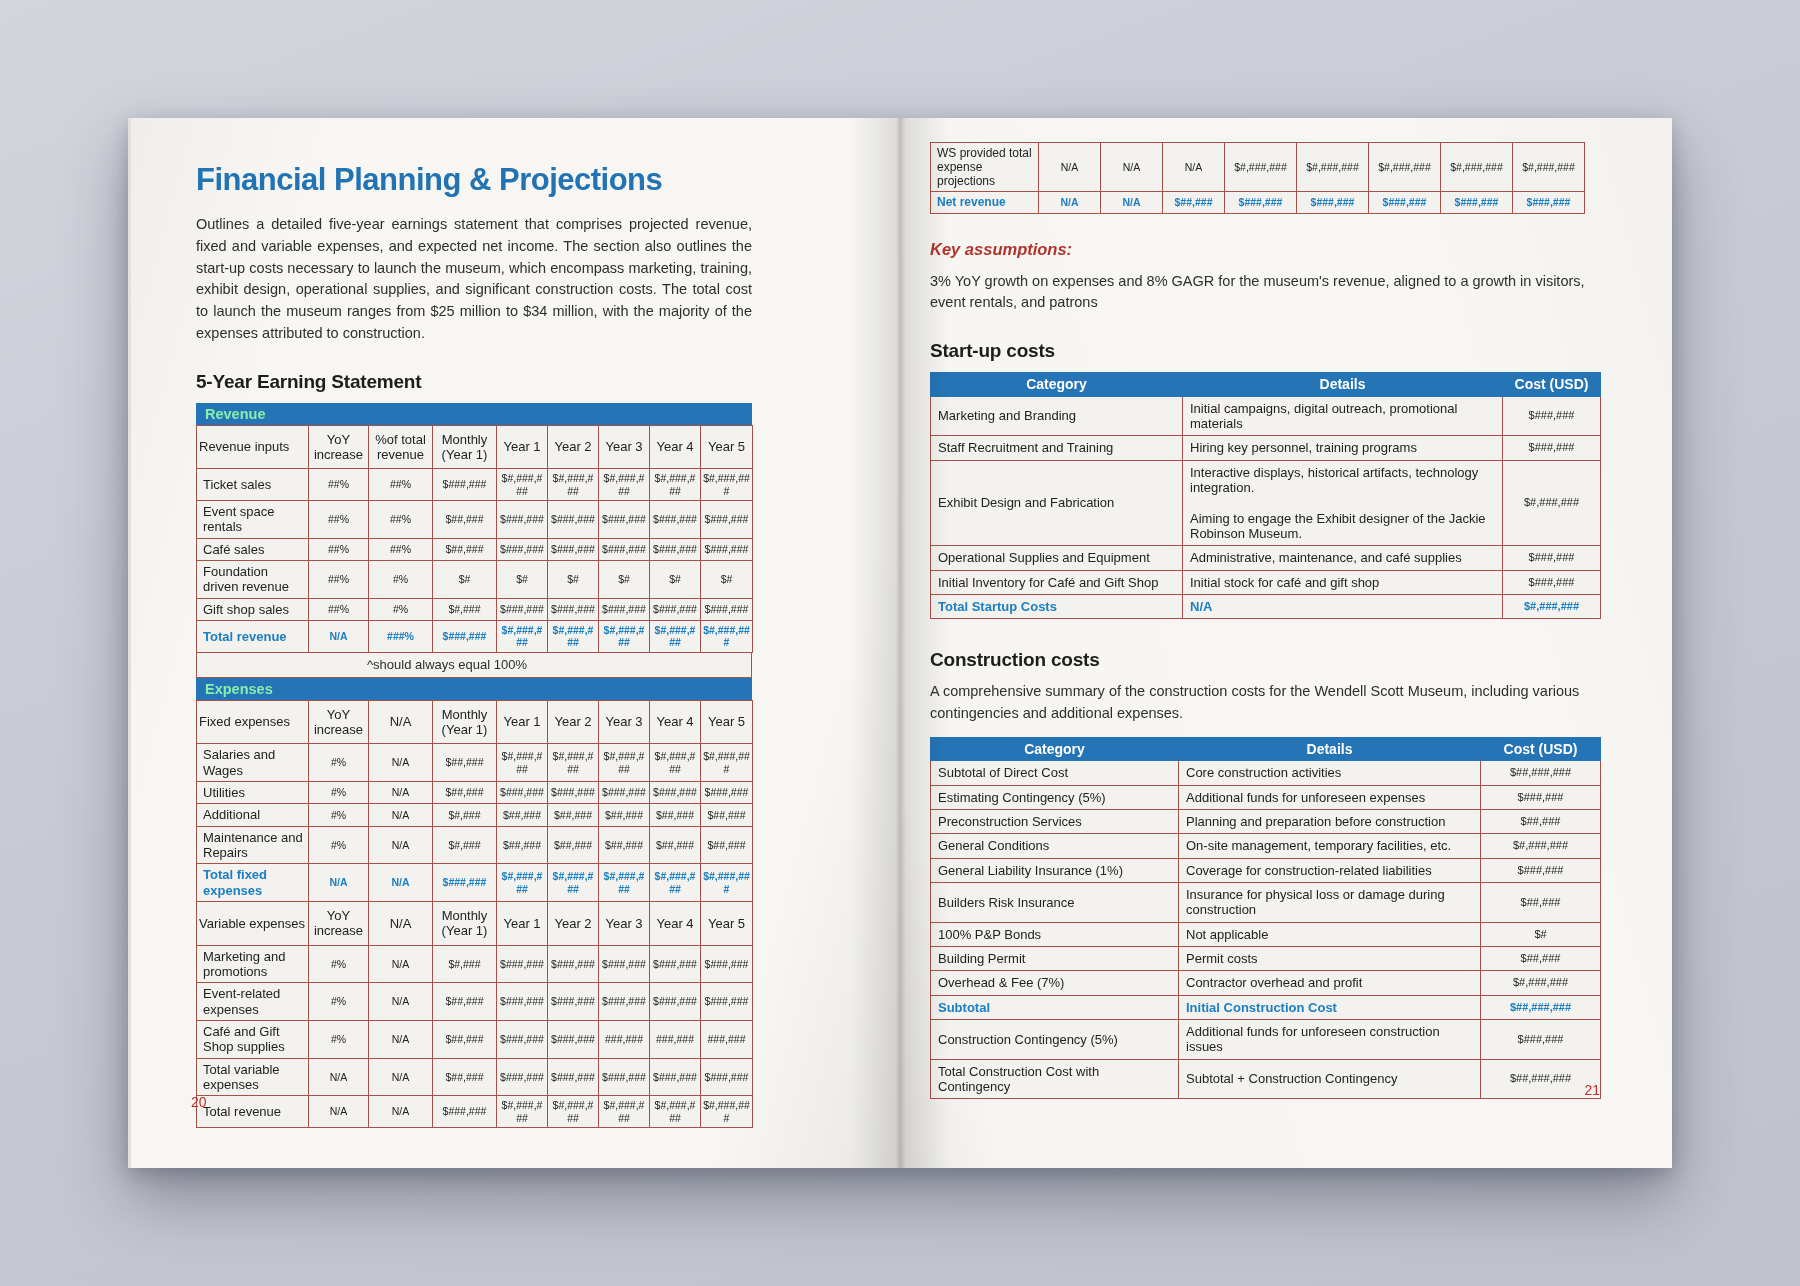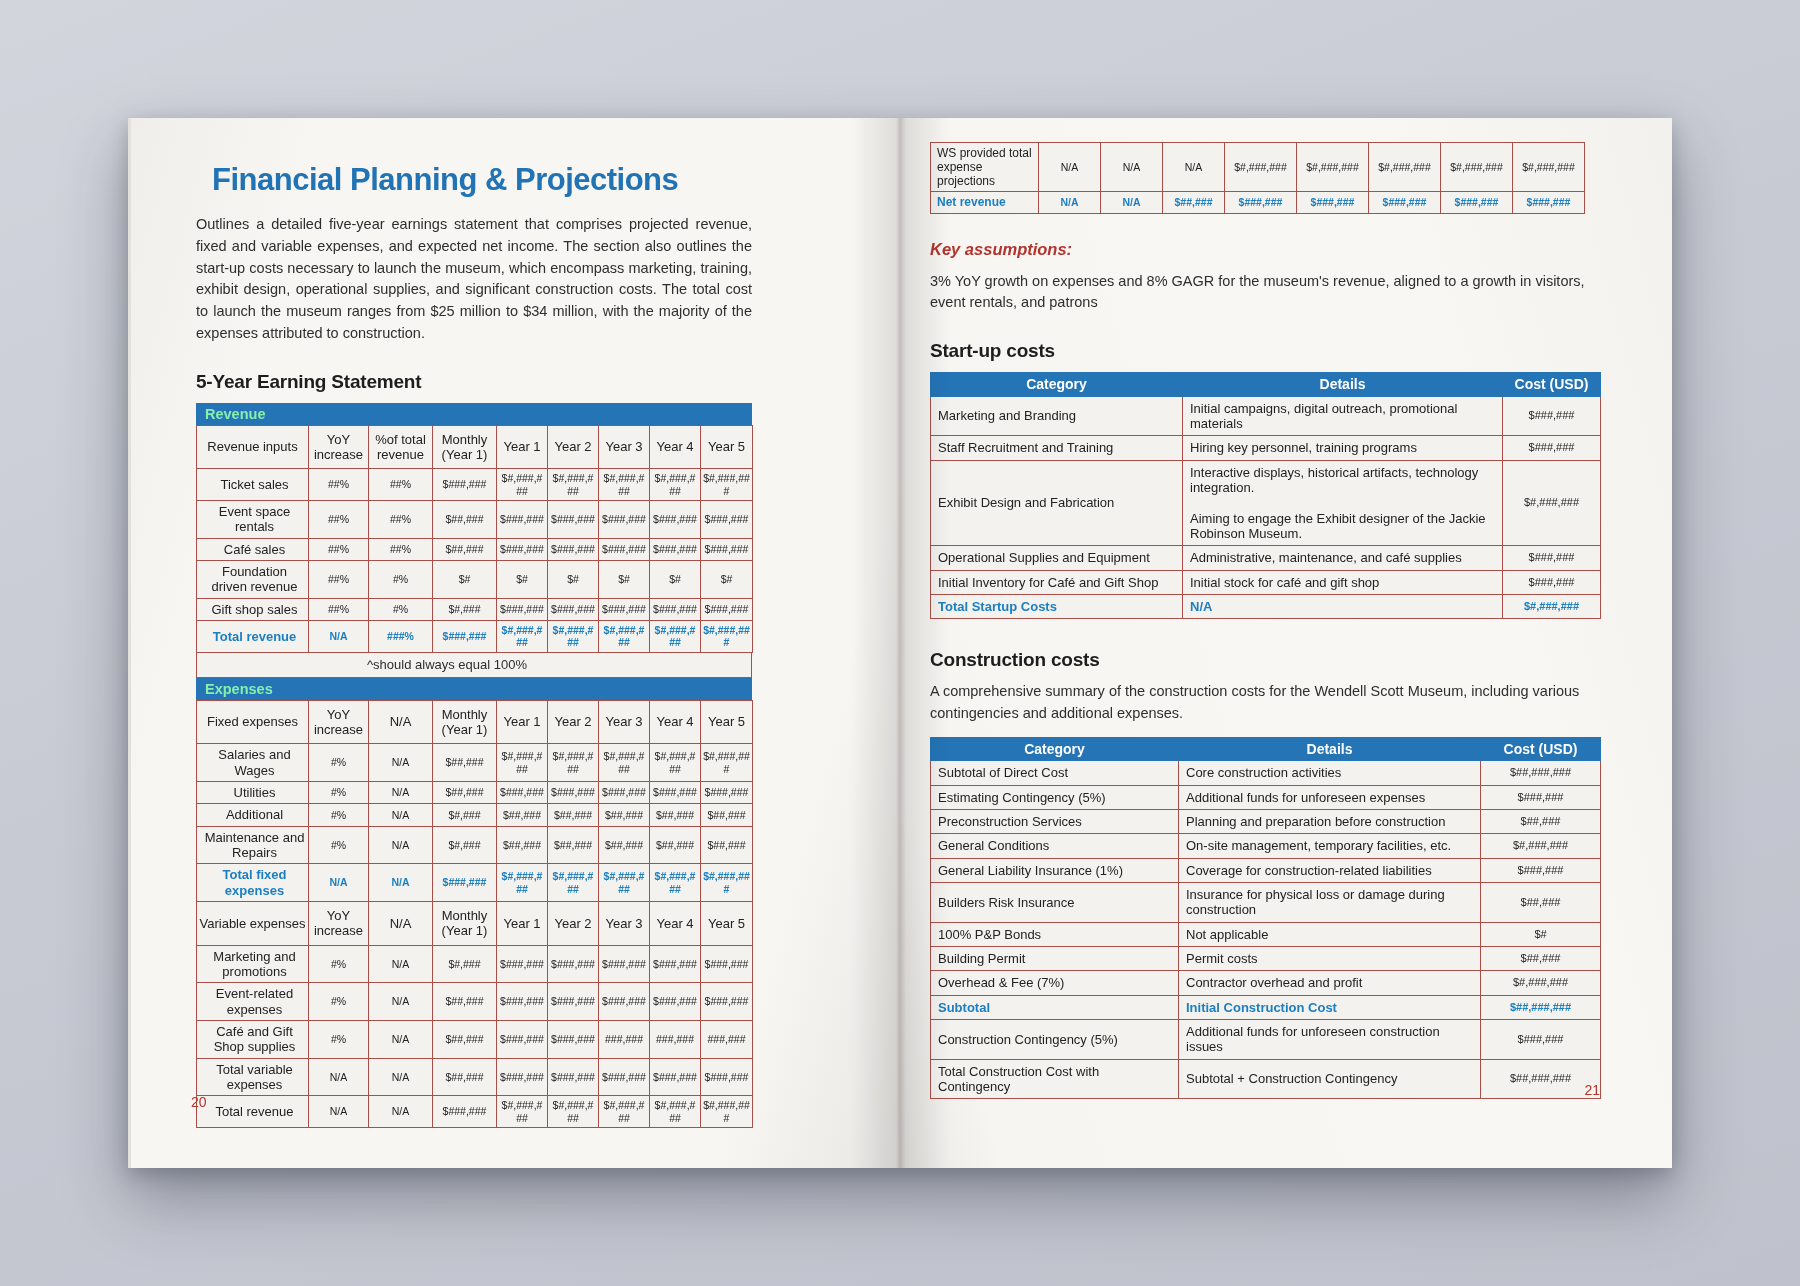--- a/index.html
+++ b/index.html
@@ -10,31 +10,31 @@
           box-shadow:0 30px 60px rgba(35,40,55,.38),0 6px 18px rgba(35,40,55,.25);}
   .page{position:absolute;top:0;height:1050px;width:772px;background:#f6f5f2;}
   .page.left{left:0;background:linear-gradient(105deg,#efeeeb 0%,#f7f6f3 18%,#f7f6f3 82%,#e7e6e3 100%);
              border-left:3px solid #e2e1de;}
   .page.right{left:772px;background:linear-gradient(75deg,#e9e8e5 0%,#f6f5f2 10%,#f8f7f4 70%,#f2f1ee 100%);}
   .fold{position:absolute;top:0;left:722px;width:100px;height:1050px;pointer-events:none;
         background:linear-gradient(to right,rgba(0,0,0,0) 0%,rgba(0,0,0,.10) 46%,rgba(60,40,35,.28) 50%,rgba(0,0,0,.10) 56%,rgba(0,0,0,0) 100%);}
   .content-l{position:absolute;left:65px;top:0;width:556px;}
   .content-r{position:absolute;left:30px;top:0;width:660px;}
 
-  h1{margin:44px 16px 16px;font-size:31px;letter-spacing:-.5px;color:#2173b3;font-weight:bold;}
+  h1{margin:44px 0 16px;font-size:31px;letter-spacing:-.5px;color:#2173b3;font-weight:bold;}
   .intro{margin:0;font-size:14.5px;line-height:1.5;color:#2e2e2e;text-align:justify;}
   h2{margin:26px 0 10px;font-size:19px;color:#1d1d1d;letter-spacing:-.2px;}
   .band{background:#2474b6;color:#86efac;font-weight:bold;font-size:14.5px;padding:3px 9px;box-sizing:border-box;}
 
   table{border-collapse:collapse;table-layout:fixed;background:#f3f2ef;}
   td{border:1px solid #a85048;vertical-align:middle;text-align:center;color:#222;
      padding:3px 2px;line-height:1.18;word-wrap:break-word;}
   .t9{width:556px;}
   .t9 td{font-size:10.5px;}
-  .t9 td:first-child{text-align:center;font-size:13px;padding-left:6px;}
+  .t9 td:first-child{text-align:left;font-size:13px;padding-left:6px;}
   .t9 tr.hd td{font-size:13px;padding:6px 2px;}
   tr.tot td{color:#1b7fc2;font-weight:bold;}
   .footnote{border:1px solid #a85048;border-top:none;font-size:13px;color:#2e2e2e;
             padding:4px 0 5px 170px;width:556px;box-sizing:border-box;background:#f3f2ef;}
 
   .frag{width:654px;margin-top:24px;}
   .frag td{font-size:10.5px;}
   .frag td:first-child{text-align:left;font-size:12px;padding-left:6px;}
 
   .keyass{margin-top:26px;font-size:16.5px;color:#b2342c;font-style:italic;font-weight:bold;}

